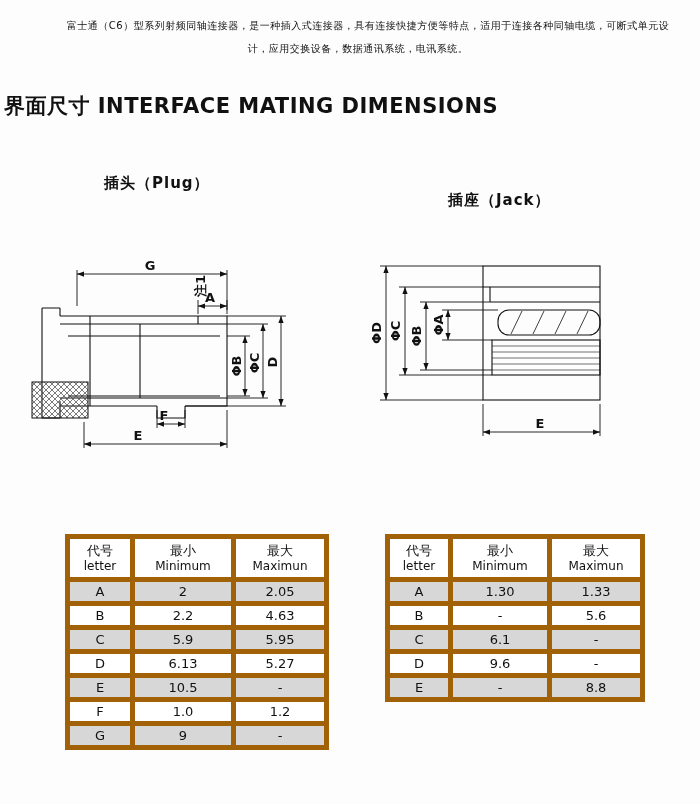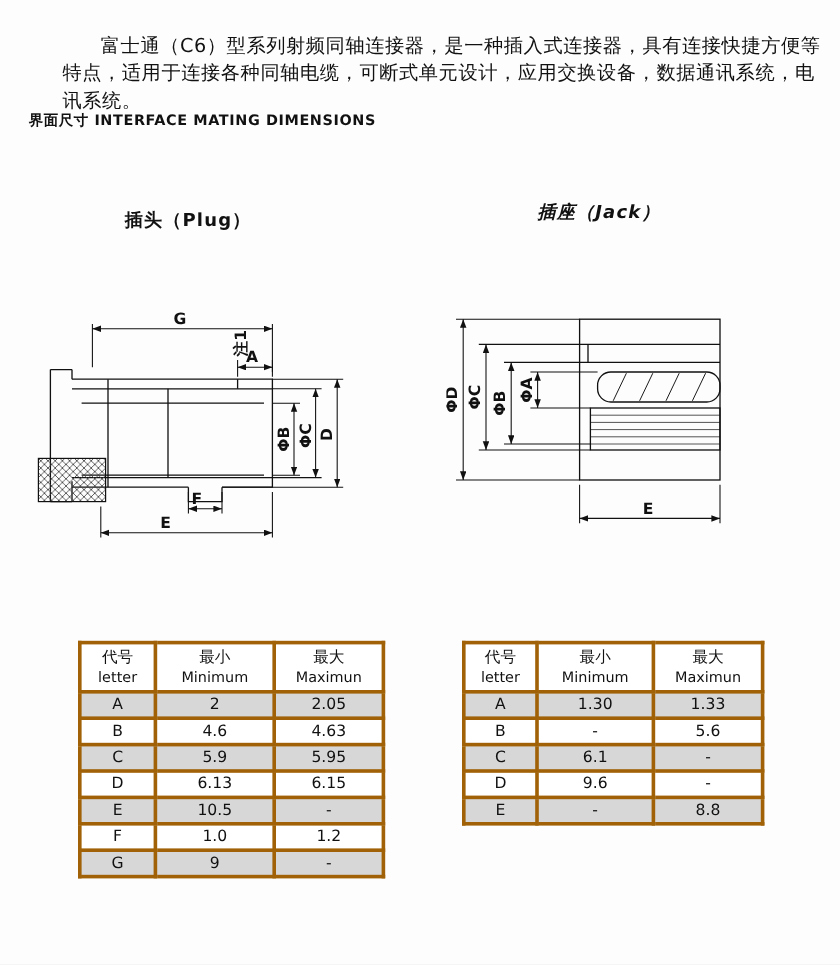--- a/index.html
+++ b/index.html
@@ -3,42 +3,42 @@
 <meta charset="utf-8">
 <style>
   html,body { margin:0; padding:0; background:#e8e8e8; }
   .page {
     position:relative; width:700px; height:804px; margin:0 auto;
     background:#fdfdfd; color:#111;
     font-family:"DejaVu Sans","Liberation Sans",sans-serif;
     overflow:hidden;
   }
   .intro {
-    position:absolute; left:36px; top:10px; width:636px; margin:16px;
-    font-size:16px; line-height:23px; text-indent:2em; letter-spacing:0.5px;
+    position:absolute; left:36px; top:10px; width:636px; margin:4px;
+    font-size:10px; line-height:23px; text-indent:2em; letter-spacing:0.5px;text-align:center;
   }
   .section-title {
-    position:absolute; left:24px; top:92px; margin:0;
-    font-size:12px; font-weight:bold; letter-spacing:0.5px;
+    position:absolute; left:4px; top:92px; margin:0;
+    font-size:21px; font-weight:bold; letter-spacing:0.5px;
   }
   .sub-title { position:absolute; margin:4px; font-size:15px; font-weight:bold; letter-spacing:1px; }
   .plug-title { left:100px; top:170px; }
-  .jack-title { left:444px; top:164px;font-style:italic; }
+  .jack-title { left:444px; top:187px; }
   .drawing { position:absolute; }
   .plug-drawing { left:28px; top:246px; }
   .jack-drawing { left:372px; top:252px; }
   svg text {
     font-family:"DejaVu Sans","Liberation Sans",sans-serif;
     font-size:13px; font-weight:bold; fill:#111;
   }
   .dim-table { position:absolute; border-collapse:collapse; background:#fff; table-layout:fixed; }
   .plug-table { left:65px; top:534px; }
   .jack-table { left:385px; top:534px; }
   .dim-table th, .dim-table td {
-    border:3px solid #a16207; text-align:center; padding:0 2px;
+    border:5px solid #a16207; text-align:center; padding:0 2px;
     font-size:13px; color:#111;
   }
   .dim-table th { font-weight:normal; height:38px; }
   .dim-table td { height:19px; }
   .h-zh { font-size:13px; line-height:17px; }
   .h-en { font-size:12px; line-height:15px;text-align:center; }
   .plug-table .c1 { width:56px; } .plug-table .c2 { width:92px; } .plug-table .c3 { width:84px; }
   .jack-table .c1 { width:54px; } .jack-table .c2 { width:90px; } .jack-table .c3 { width:84px; }
   tr.shade td { background:#d7d7d7; }
   .notes { position:absolute; left:38px; top:750px; font-size:13.5px; line-height:21px; }
@@ -162,32 +162,32 @@
         <div class="h-en">Maximun</div>
       </th>
     </tr>
     <tr class="shade">
       <td>A</td>
       <td>2</td>
       <td>2.05</td>
     </tr>
     <tr>
       <td>B</td>
-      <td>4.6</td>
+      <td>2.2</td>
       <td>4.63</td>
     </tr>
     <tr class="shade">
       <td>C</td>
       <td>5.9</td>
       <td>5.95</td>
     </tr>
     <tr>
       <td>D</td>
       <td>6.13</td>
-      <td>6.15</td>
+      <td>5.27</td>
     </tr>
     <tr class="shade">
       <td>E</td>
       <td>10.5</td>
       <td>-</td>
     </tr>
     <tr>
       <td>F</td>
       <td>1.0</td>
       <td>1.2</td>

